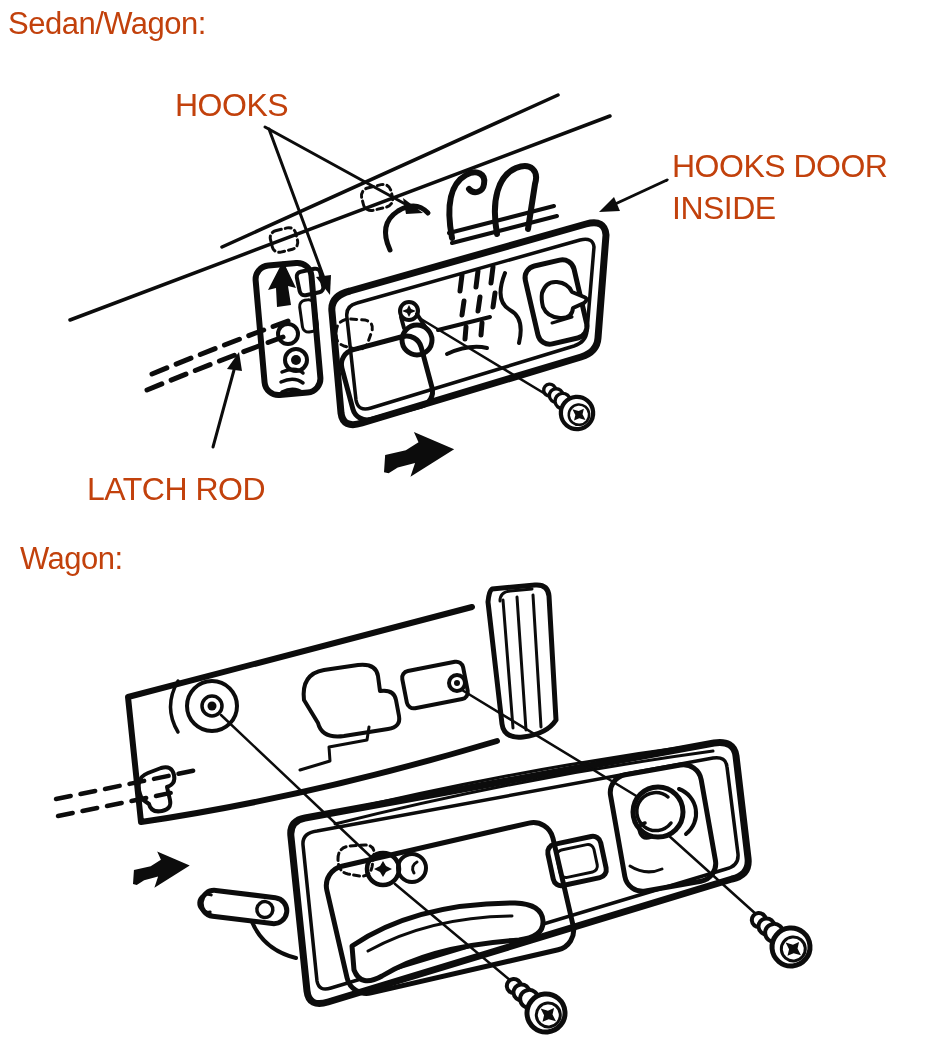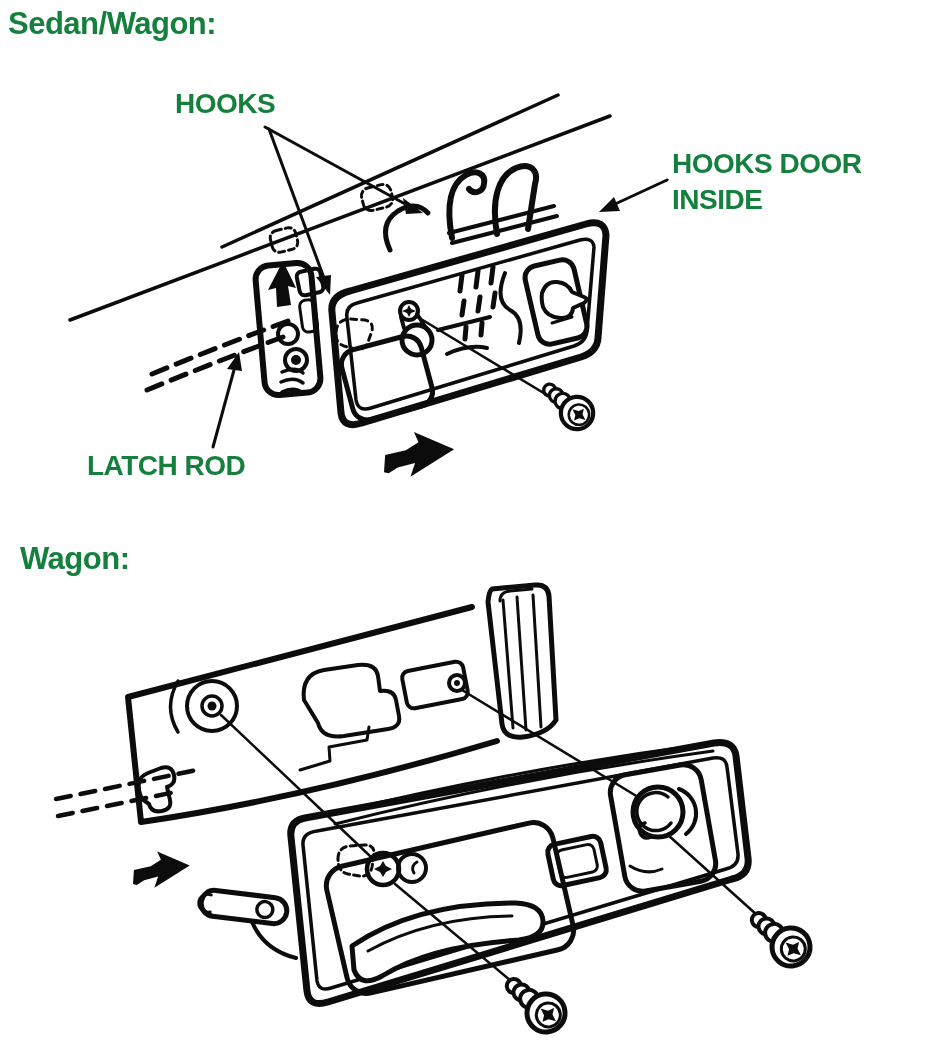--- a/index.html
+++ b/index.html
@@ -7,33 +7,33 @@
     position:relative;
     width:928px;height:1054px;
     background:#ffffff;
     font-family:"Liberation Sans", sans-serif;
     color:#0c0c0c;
     overflow:hidden;
   }
   .art{position:absolute;left:0;top:0;}
   .label{
     position:absolute;
-    font-weight:bold;
+    font-weight:normal;
     letter-spacing:-0.5px;
     line-height:1.05;
     white-space:nowrap;
-    color:#15803d;
+    color:#c2410c;
   }
   .fig-title{font-size:31px;}
-  .callout{font-size:28px;}
+  .callout{font-size:32px;}
   .callout-2line{line-height:1.3;}
   .lbl-sedan-title{left:8px;top:8px;}
   .lbl-hooks{left:175px;top:89px;}
   .lbl-inside{left:672px;top:146px;}
-  .lbl-latch{left:87px;top:451px;}
+  .lbl-latch{left:87px;top:473px;}
   .lbl-coupe-title{left:20px;top:543px;}
 </style>
 </head>
 <body>
 
 <div class="canvas">
 
   <svg class="art" width="928" height="1054" viewBox="0 0 928 1054" fill="none" stroke="#0c0c0c" stroke-linecap="round" stroke-linejoin="round">
 
     <defs>

